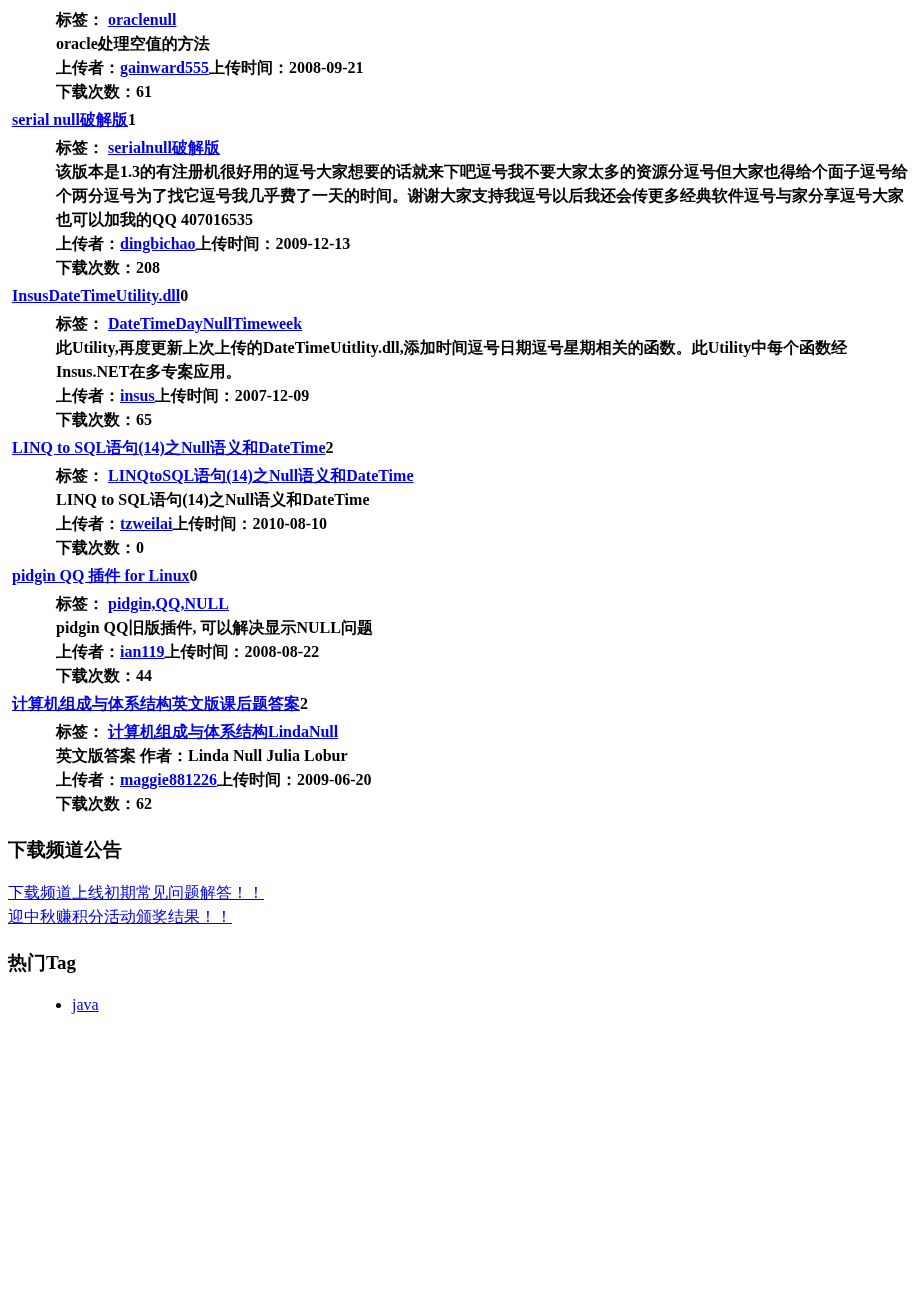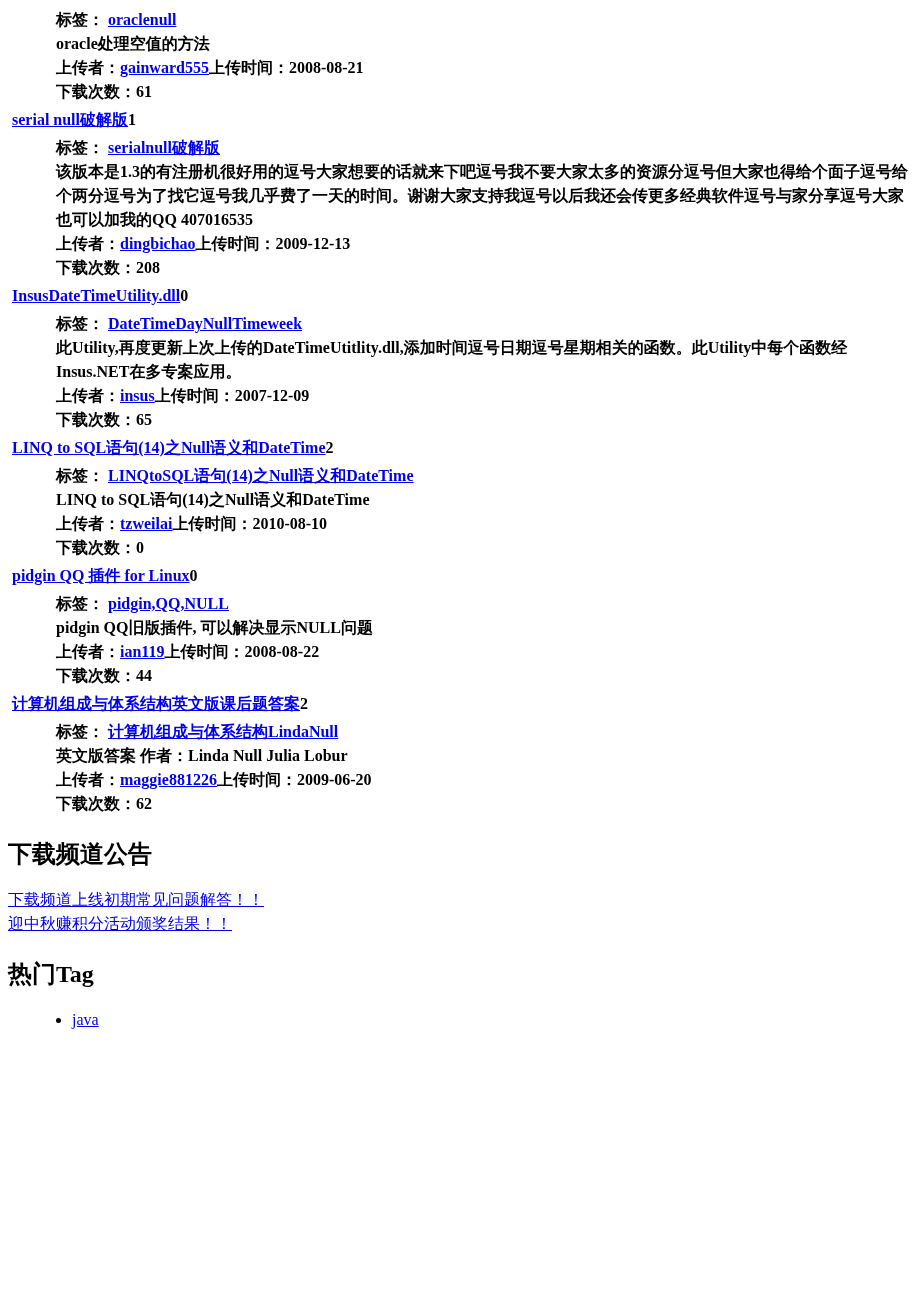--- a/index.html
+++ b/index.html
@@ -15,21 +15,21 @@
     color: #0000ee;
     text-decoration: underline;
   }
   .item-title {
     margin: 4px;
   }
   .item-detail {
     margin: 0 0 0 48px;
   }
   h2 {
-    font-size: 24px;
+    font-size: 19px;
     font-weight: bold;
     margin: 20px 0 16px 0;
   }
   ul.tag-list {
     margin: 0;
     padding-left: 56px;
   }
   ul.tag-list li {
     list-style-type: disc;
     margin-left: 8px;
@@ -42,21 +42,21 @@
 </head>
 <body>
 
 <div class="entry">
   <div class="item-detail">
     <span>标签：</span>
     <a href="#">oraclenull</a>
   </div>
   <div class="item-detail">oracle处理空值的方法</div>
   <div class="item-detail">
-    <span>上传者：</span><a href="#">gainward555</a><span>上传时间：</span><span>2008-08-21</span>
+    <span>上传者：</span><a href="#">gainward555</a><span>上传时间：</span><span>2008-09-21</span>
   </div>
   <div class="item-detail">
     <span>下载次数：</span><span>61</span>
   </div>
 </div>
 
 <div class="entry">
   <div class="item-title">
     <a href="#">serial null破解版</a><span>1</span>
   </div>

